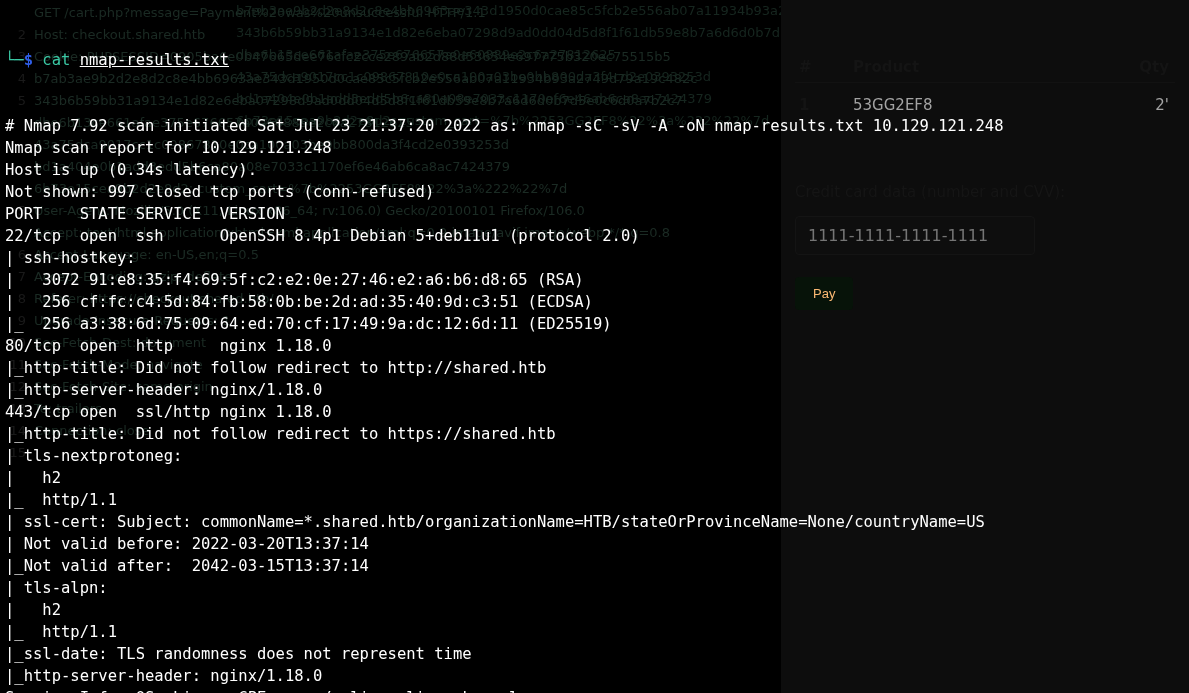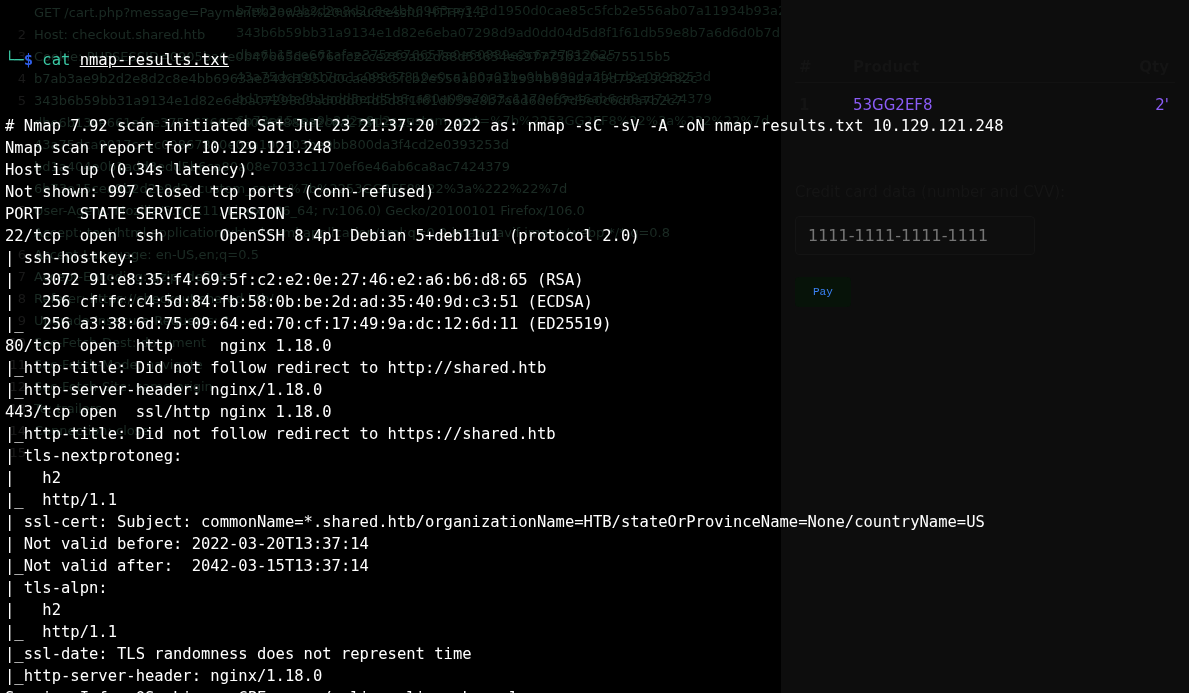--- a/index.html
+++ b/index.html
@@ -56,21 +56,21 @@
     width:100%;border-collapse:collapse;margin-top:52px;
     font-size:15px;
   }
   #cart-table th{
     text-align:left;font-weight:bold;color:#141414;
     padding:6px 4px;font-size:15px;
   }
   #cart-table th.num{width:46px;}
   #cart-table th.qty,#cart-table td.qty{text-align:right;padding-right:6px;}
   #cart-table td{
-    padding:13px 4px;color:#8b5cf6;font-size:15px;
+    padding:13px 4px;color:#a3a3a3;font-size:15px;
     border-top:1px solid #121212;
   }
   #cart-table td.idx{font-weight:bold;color:#141414;}
   .cc-label{
     margin-top:56px;font-size:15px;color:#151515;
   }
   .cc-row{
     display:flex;gap:16px;margin-top:15px;
   }
   .cc-input{
@@ -78,23 +78,23 @@
     color:#191919;font-size:16px;
     padding:9px 12px;box-sizing:border-box;
     font-family:"DejaVu Sans","Liberation Sans",sans-serif;
     outline:none;
   }
   #cc-number{width:240px;}
   #cc-cvv{width:106px;}
   #pay-button{
     margin-top:22px;
     background:#071309;border:none;border-radius:4px;
-    color:#3b82f6;font-size:11px;
+    color:#fdba74;font-size:13px;
     padding:9px 18px;cursor:pointer;
-    font-family:Liberation Mono, monospace;
+    font-family:Liberation Sans, sans-serif;
   }
   
   #terminal{
     position:absolute;left:0;top:0;width:781px;height:693px;
     background:transparent;
     color:#ffffff;
     font-family:"DejaVu Sans Mono","Liberation Mono",monospace;
     font-size:15.5px;
     line-height:22px;
     white-space:pre;

